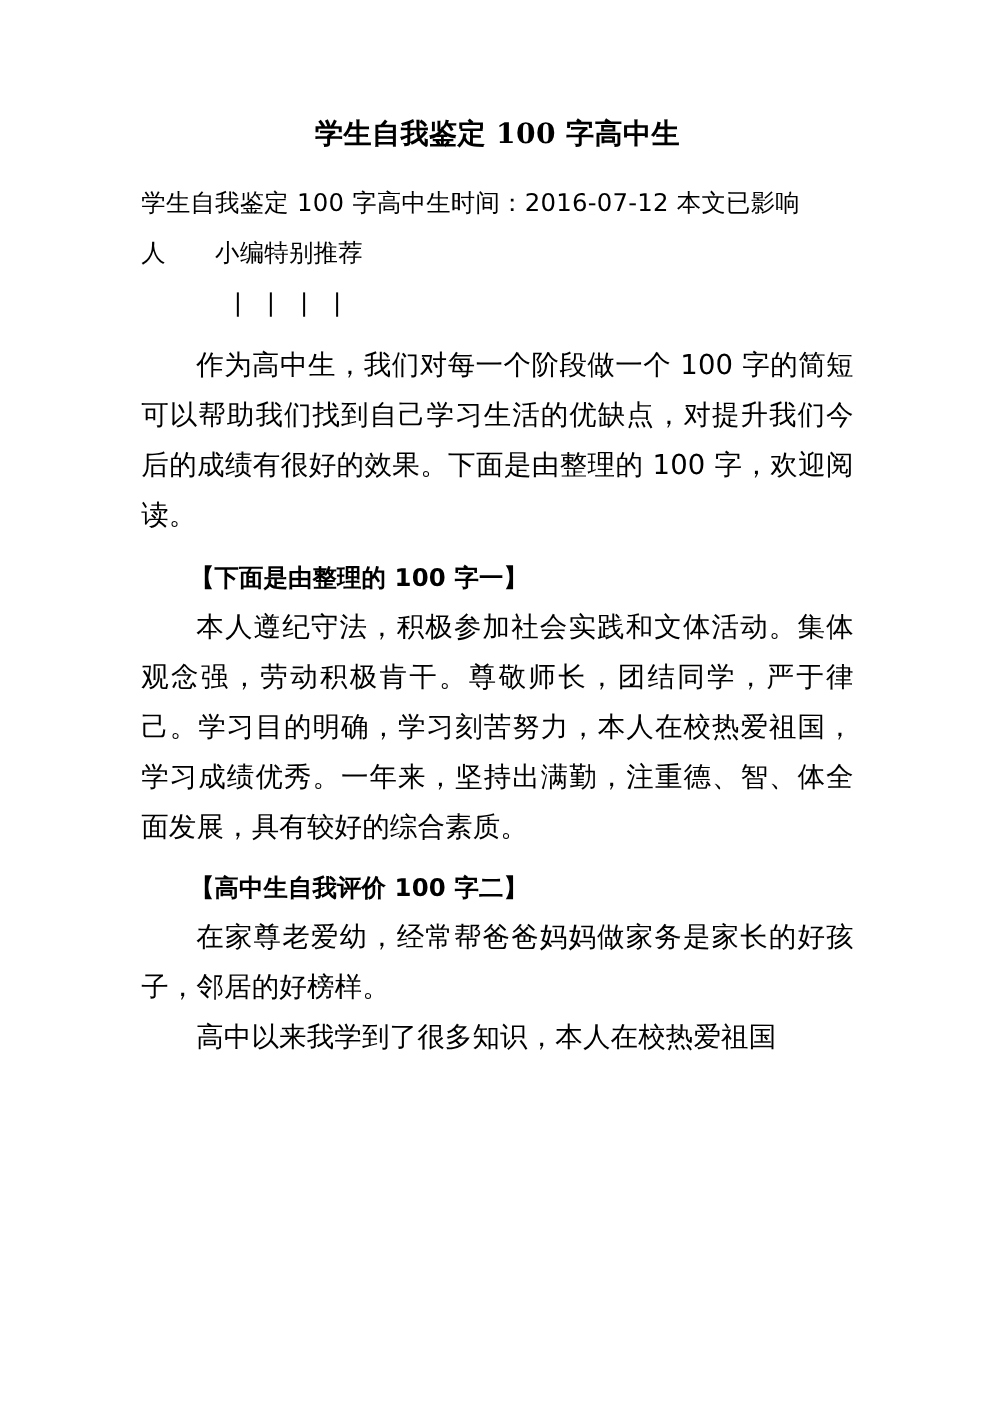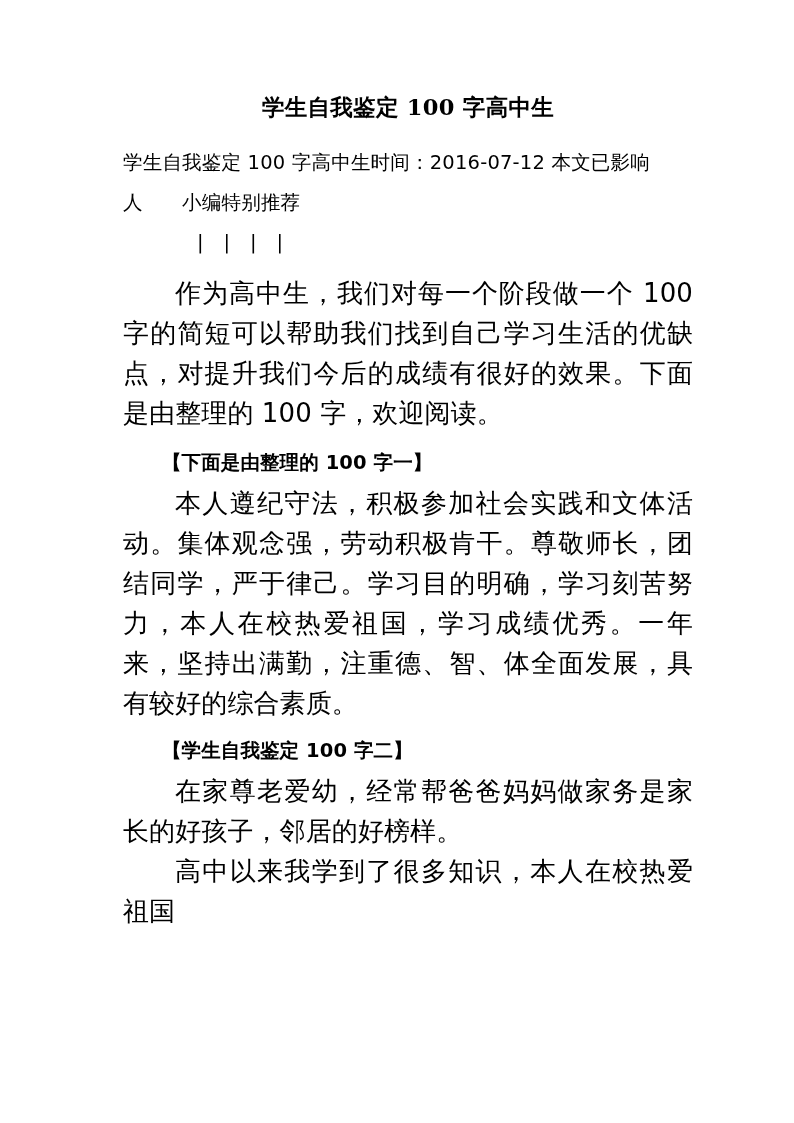--- a/index.html
+++ b/index.html
@@ -19,21 +19,21 @@
   .page {
     position: relative;
     width: 794px;
     height: 1123px;
     background: #ffffff;
     box-sizing: border-box;
   }
 
   .content {
     position: absolute;
-    left: 123px;
+    left: 113px;
     top: 0;
     width: 570px;
   }
 
   
   .doc-title {
     font-family: "DejaVu Serif", "Liberation Serif", serif;
     font-weight: bold;
     font-size: 22.5px;
     line-height: 30px;
@@ -63,21 +63,21 @@
     font-size: 19.5px;
     line-height: 40px;
     white-space: pre;
     margin: 0;
     padding-left: 74px;
     letter-spacing: 0.2px;
   }
 
   .para {
     font-family: "DejaVu Sans", "Liberation Sans", sans-serif;
-    font-size: 26px;
+    font-size: 22px;
     line-height: 40px;
     letter-spacing: 0.1px;
     margin: 0;
     text-align: justify;
     text-justify: inter-ideograph;
     text-indent: 2em;
     white-space: pre-wrap;
     word-break: break-all;
   }
 
@@ -116,21 +116,21 @@
     <p class="line">人　　小编特别推荐</p>
 
     <p class="rule-line">|　|　|　|</p>
 
     <p class="para para-lead">作为高中生，我们对每一个阶段做一个 100 字的简短可以帮助我们找到自己学习生活的优缺点，对提升我们今后的成绩有很好的效果。下面是由整理的 100 字，欢迎阅读。</p>
 
     <p class="section-heading heading-gap-top">【下面是由整理的 100 字一】</p>
 
     <p class="para">本人遵纪守法，积极参加社会实践和文体活动。集体观念强，劳动积极肯干。尊敬师长，团结同学，严于律己。学习目的明确，学习刻苦努力，本人在校热爱祖国，学习成绩优秀。一年来，坚持出满勤，注重德、智、体全面发展，具有较好的综合素质。</p>
 
-    <p class="section-heading heading-gap-top2">【学生自我鉴定 100 字二】</p>
+    <p class="section-heading heading-gap-top2">【高中生自我评价 100 字二】</p>
 
 
     <p class="para">在家尊老爱幼，经常帮爸爸妈妈做家务是家长的好孩子，邻居的好榜样。</p>
 
     <p class="para clip-last">高中以来我学到了很多知识，本人在校热爱祖国</p>
 
   </div>
 </div>
 
 </body></html>

